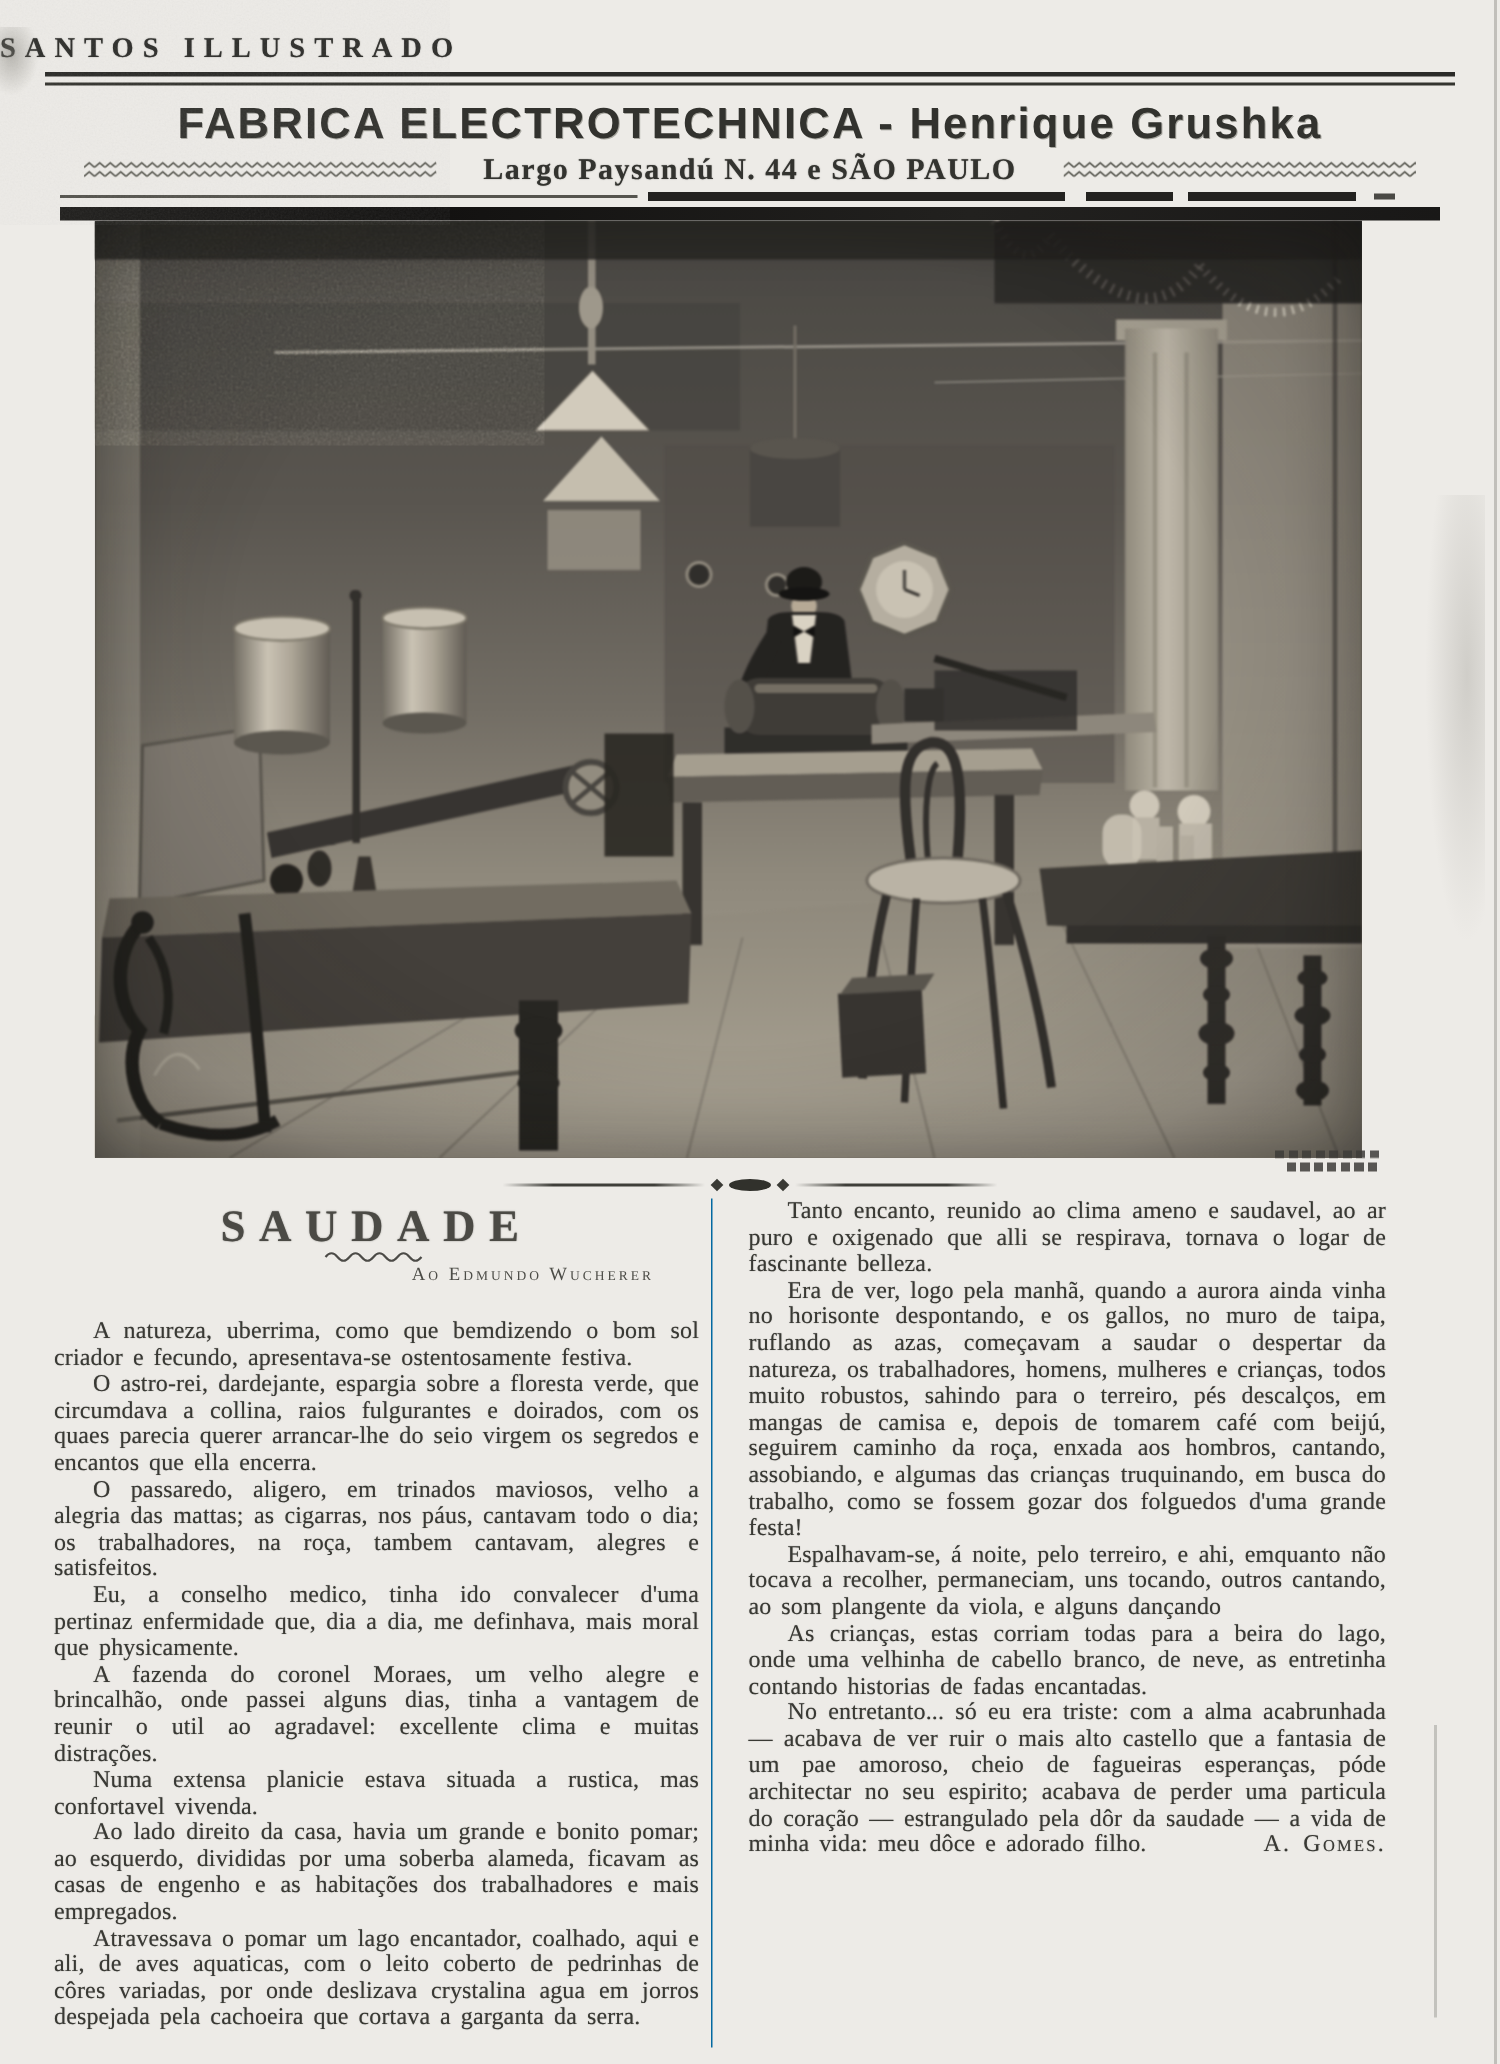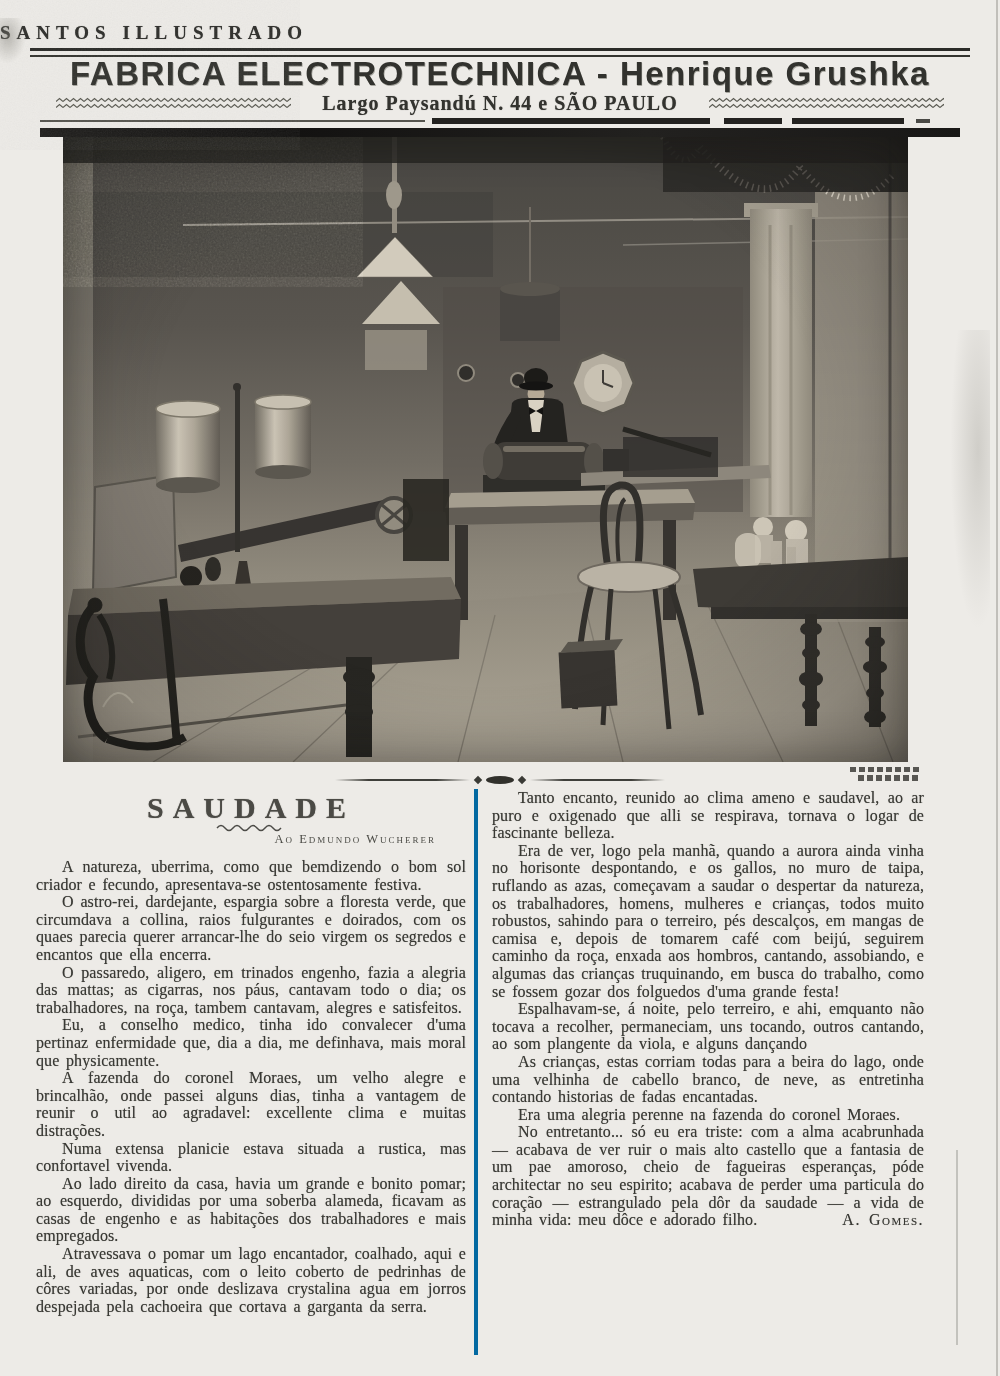--- a/index.html
+++ b/index.html
@@ -17,22 +17,22 @@
   .scan-line-low{position:absolute;left:956px;top:1150px;width:2px;height:195px;background:rgba(100,98,92,.30);z-index:5;}
   .scan-blotch-right{position:absolute;right:10px;top:330px;width:40px;height:300px;z-index:5;
     background:radial-gradient(ellipse at 70% 40%, rgba(140,138,130,.30), rgba(140,138,130,0) 70%);}
 
   
   .masthead{padding-top:22px;text-align:left;font-size:19px;font-weight:600;
     letter-spacing:6px;color:#2e2e2b;text-shadow:0 0 .8px rgba(46,46,43,.6);}
   .masthead-rule{margin:4px 30px 0;height:4px;border-top:3px solid #2b2b28;border-bottom:2px solid #34342f;}
 
   
-  .ad-title{text-align:center;
-    font-family:"Liberation Sans", sans-serif;font-weight:bold;font-size:33px;line-height:33px;
+  .ad-title{margin-top:10px;text-align:center;
+    font-family:"Liberation Sans", sans-serif;font-weight:bold;font-size:29px;line-height:33px;
     letter-spacing:1.5px;color:#32322e;text-shadow:.6px .6px 0 rgba(110,110,100,.55);}
   .ad-sub{margin-top:1px;display:flex;align-items:center;justify-content:center;gap:31px;height:24px;}
   .ad-address{font-weight:bold;font-size:20px;letter-spacing:1px;color:#33332f;
     text-shadow:0 0 .8px rgba(50,50,46,.65);white-space:nowrap;}
   .zz{display:block;}
   .broken-rule{position:relative;margin:2px 40px 0;height:8px;}
   .broken-rule span{position:absolute;background:#232220;display:block;}
   .seg1{left:0;top:3px;width:385px;height:2px;background:#55544e !important;}
   .seg2{left:392px;top:1px;width:278px;height:6px;}
   .seg3{left:684px;top:1px;width:58px;height:6px;}
@@ -58,25 +58,25 @@
 
   
   .ornament-row{display:flex;align-items:center;justify-content:center;width:330px;margin:13px auto 0;height:10px;}
   .orn-line{flex:1;height:2px;background:linear-gradient(90deg,rgba(63,63,58,0),#3f3f3a 25%,#3f3f3a 75%,rgba(63,63,58,0));}
   .orn-diamond{width:6px;height:6px;background:#3a3a35;transform:rotate(45deg);margin:0 5px;flex:none;}
   .orn-lens{width:28px;height:8px;background:#31312c;border-radius:50%;flex:none;}
 
   
   .article{display:flex;margin:4px 76px 0 36px;align-items:flex-start;}
   .col-left{width:438px;padding-right:8px;box-sizing:border-box;}
-  .col-right{flex:1;border-left:4px solid #0369a1;padding-left:14px;min-height:566px;}
+  .col-right{flex:1;border-left:1px solid #0369a1;padding-left:24px;min-height:566px;}
   .art-title{margin-top:2px;text-align:center;font-size:30px;font-weight:bold;letter-spacing:9px;
     color:#4b4a45;text-shadow:0 0 1px rgba(90,89,84,.8);}
   .squiggle{display:block;margin:-3px auto 0;}
-  .dedication{text-align:right;margin:0 30px 11px 0;font-variant:small-caps;
+  .dedication{text-align:right;margin:0 30px 22px 0;font-variant:small-caps;
     letter-spacing:2px;font-size:12.5px;color:#4c4c47;}
   .article p{margin:0;text-indent:26px;text-align:justify;
     font-size:16px;line-height:17.6px;word-spacing:2.5px;letter-spacing:.1px;
     color:#39settled;color:#393934;
     text-shadow:0 0 .7px rgba(57,57,52,.55);}
   .signature{float:right;font-variant:small-caps;letter-spacing:1.5px;text-indent:0;}
 </style>
 </head>
 <body>
 
@@ -342,33 +342,32 @@
 
 <div class="article">
   <div class="col-left">
     <div class="art-title">SAUDADE</div>
     <svg class="squiggle" width="74" height="10">
       <path d="M3,6 q4,-5 8,0 t8,0 t8,0 t8,0 t8,0 t8,0 t8,0 t8,0" stroke="#4c4b47" stroke-width="1.4" fill="none"></path>
     </svg>
     <div class="dedication">Ao Edmundo Wucherer</div>
     <p>A natureza, uberrima, como que bemdizendo o bom sol criador e fecundo, apresentava-se ostentosamente festiva.</p>
     <p>O astro-rei, dardejante, espargia sobre a floresta verde, que circumdava a collina, raios fulgurantes e doirados, com os quaes parecia querer arrancar-lhe do seio virgem os segredos e encantos que ella encerra.</p>
-    <p>O passaredo, aligero, em trinados engenho, fazia a alegria das mattas; as cigarras, nos páus, cantavam todo o dia; os trabalhadores, na roça, tambem cantavam, alegres e satisfeitos.</p>
+    <p>O passaredo, aligero, em trinados maviosos, velho a alegria das mattas; as cigarras, nos páus, cantavam todo o dia; os trabalhadores, na roça, tambem cantavam, alegres e satisfeitos.</p>
     <p>Eu, a conselho medico, tinha ido convalecer d'uma pertinaz enfermidade que, dia a dia, me definhava, mais moral que physicamente.</p>
     <p>A fazenda do coronel Moraes, um velho alegre e brincalhão, onde passei alguns dias, tinha a vantagem de reunir o util ao agradavel: excellente clima e muitas distrações.</p>
     <p>Numa extensa planicie estava situada a rustica, mas confortavel vivenda.</p>
     <p>Ao lado direito da casa, havia um grande e bonito pomar; ao esquerdo, divididas por uma soberba alameda, ficavam as casas de engenho e as habitações dos trabalhadores e mais empregados.</p>
     <p>Atravessava o pomar um lago encantador, coalhado, aqui e ali, de aves aquaticas, com o leito coberto de pedrinhas de côres variadas, por onde deslizava crystalina agua em jorros despejada pela cachoeira que cortava a garganta da serra.</p>
   </div>
   <div class="col-right">
     <p>Tanto encanto, reunido ao clima ameno e saudavel, ao ar puro e oxigenado que alli se respirava, tornava o logar de fascinante belleza.</p>
     <p>Era de ver, logo pela manhã, quando a aurora ainda vinha no horisonte despontando, e os gallos, no muro de taipa, ruflando as azas, começavam a saudar o despertar da natureza, os trabalhadores, homens, mulheres e crianças, todos muito robustos, sahindo para o terreiro, pés descalços, em mangas de camisa e, depois de tomarem café com beijú, seguirem caminho da roça, enxada aos hombros, cantando, assobiando, e algumas das crianças truquinando, em busca do trabalho, como se fossem gozar dos folguedos d'uma grande festa!</p>
     <p>Espalhavam-se, á noite, pelo terreiro, e ahi, emquanto não tocava a recolher, permaneciam, uns tocando, outros cantando, ao som plangente da viola, e alguns dançando</p>
     <p>As crianças, estas corriam todas para a beira do lago, onde uma velhinha de cabello branco, de neve, as entretinha contando historias de fadas encantadas.</p>
-    <p>Era uma alegria perenne na fazenda do coronel Moraes.</p>
     <p><span>No entretanto... só eu era triste: com a alma acabrunhada — acabava de ver ruir o mais alto castello que a fantasia de um pae amoroso, cheio de fagueiras esperanças, póde architectar no seu espirito; acabava de perder uma particula do coração — estrangulado pela dôr da saudade — a vida de minha vida: meu dôce e adorado filho.</span><span class="signature">A. Gomes.</span></p>
   </div>
 </div>
 
 <svg class="page-noise">
   <filter id="paperN">
       <feTurbulence type="fractalNoise" baseFrequency="0.8" numOctaves="2" seed="3" stitchTiles="stitch"></feTurbulence>
     <feColorMatrix type="saturate" values="0"></feColorMatrix>
     </filter>
   <rect width="100%" height="100%" filter="url(#paperN)"></rect>

